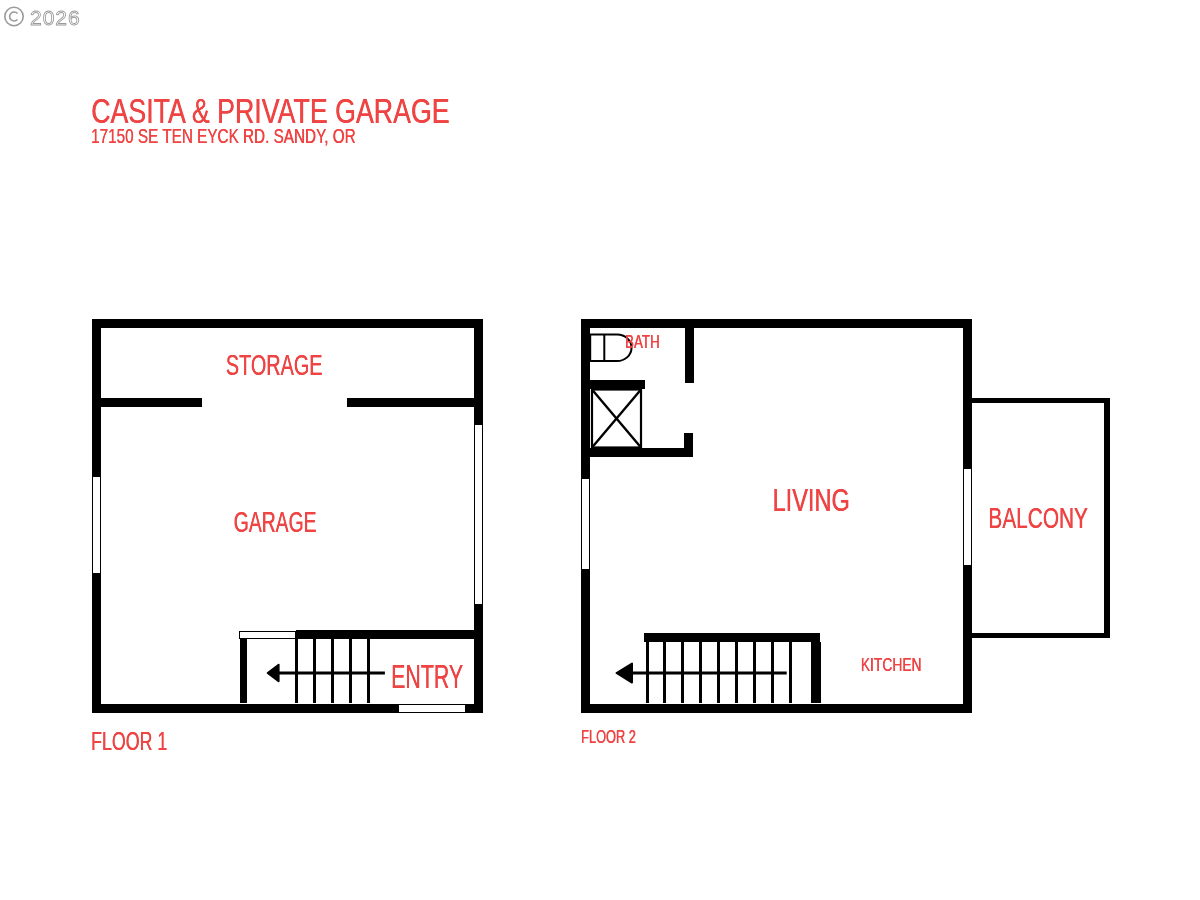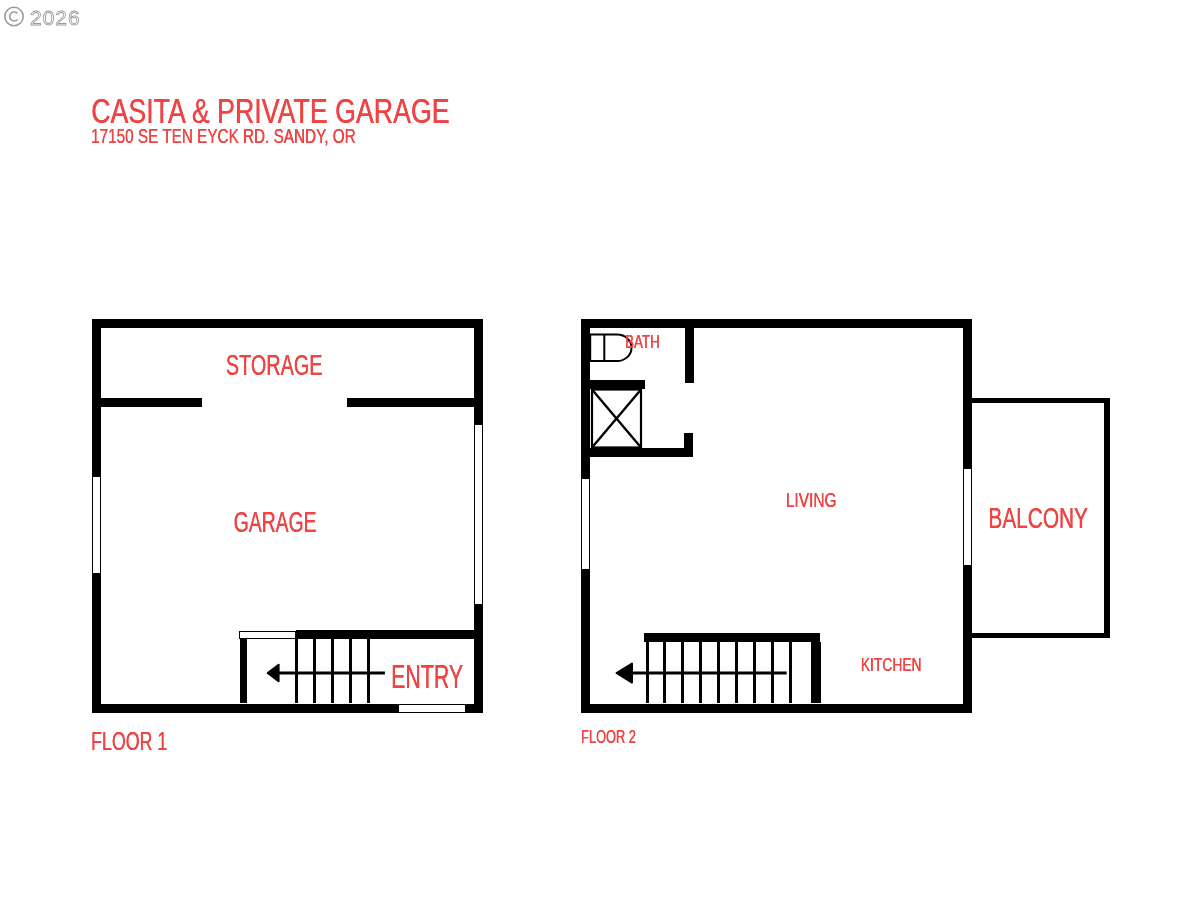--- a/index.html
+++ b/index.html
@@ -95,16 +95,16 @@
 <div class="w" style="left:752.8px;top:641.7px;width:3px;height:61.8px;"></div>
 <div class="w" style="left:770.7px;top:641.7px;width:3px;height:61.8px;"></div>
 <div class="w" style="left:788.6px;top:641.7px;width:3px;height:61.8px;"></div>
 
 <svg style="position:absolute;left:608px;top:658px;" width="182" height="30" viewBox="0 0 182 30">
   <line x1="18" y1="15" x2="178.7" y2="15" stroke="#000" stroke-width="3.2"></line>
   <polygon points="8.5,15 24,5.6 24,24.6" fill="#000" stroke="#000" stroke-width="2" stroke-linejoin="round"></polygon>
 </svg>
 
 <div class="lbl l" style="left:625px;top:331px;font-size:19px;"><span style="transform:scaleX(0.70);">BATH</span></div>
-<div class="lbl c" style="left:811.3px;top:500.2px;font-size:21px;"><span style="transform:scaleX(0.736);">LIVING</span></div>
+<div class="lbl c" style="left:811.3px;top:500.2px;font-size:32px;"><span style="transform:scaleX(0.736);">LIVING</span></div>
 <div class="lbl c" style="left:1038.4px;top:518.1px;font-size:29px;"><span style="transform:scaleX(0.718);">BALCONY</span></div>
 <div class="lbl c" style="left:891.4px;top:665px;font-size:19px;"><span style="transform:scaleX(0.728);">KITCHEN</span></div>
 <div class="lbl l" style="left:581.2px;top:727px;font-size:18px;"><span style="transform:scaleX(0.710);">FLOOR 2</span></div>
 
 </body></html>

